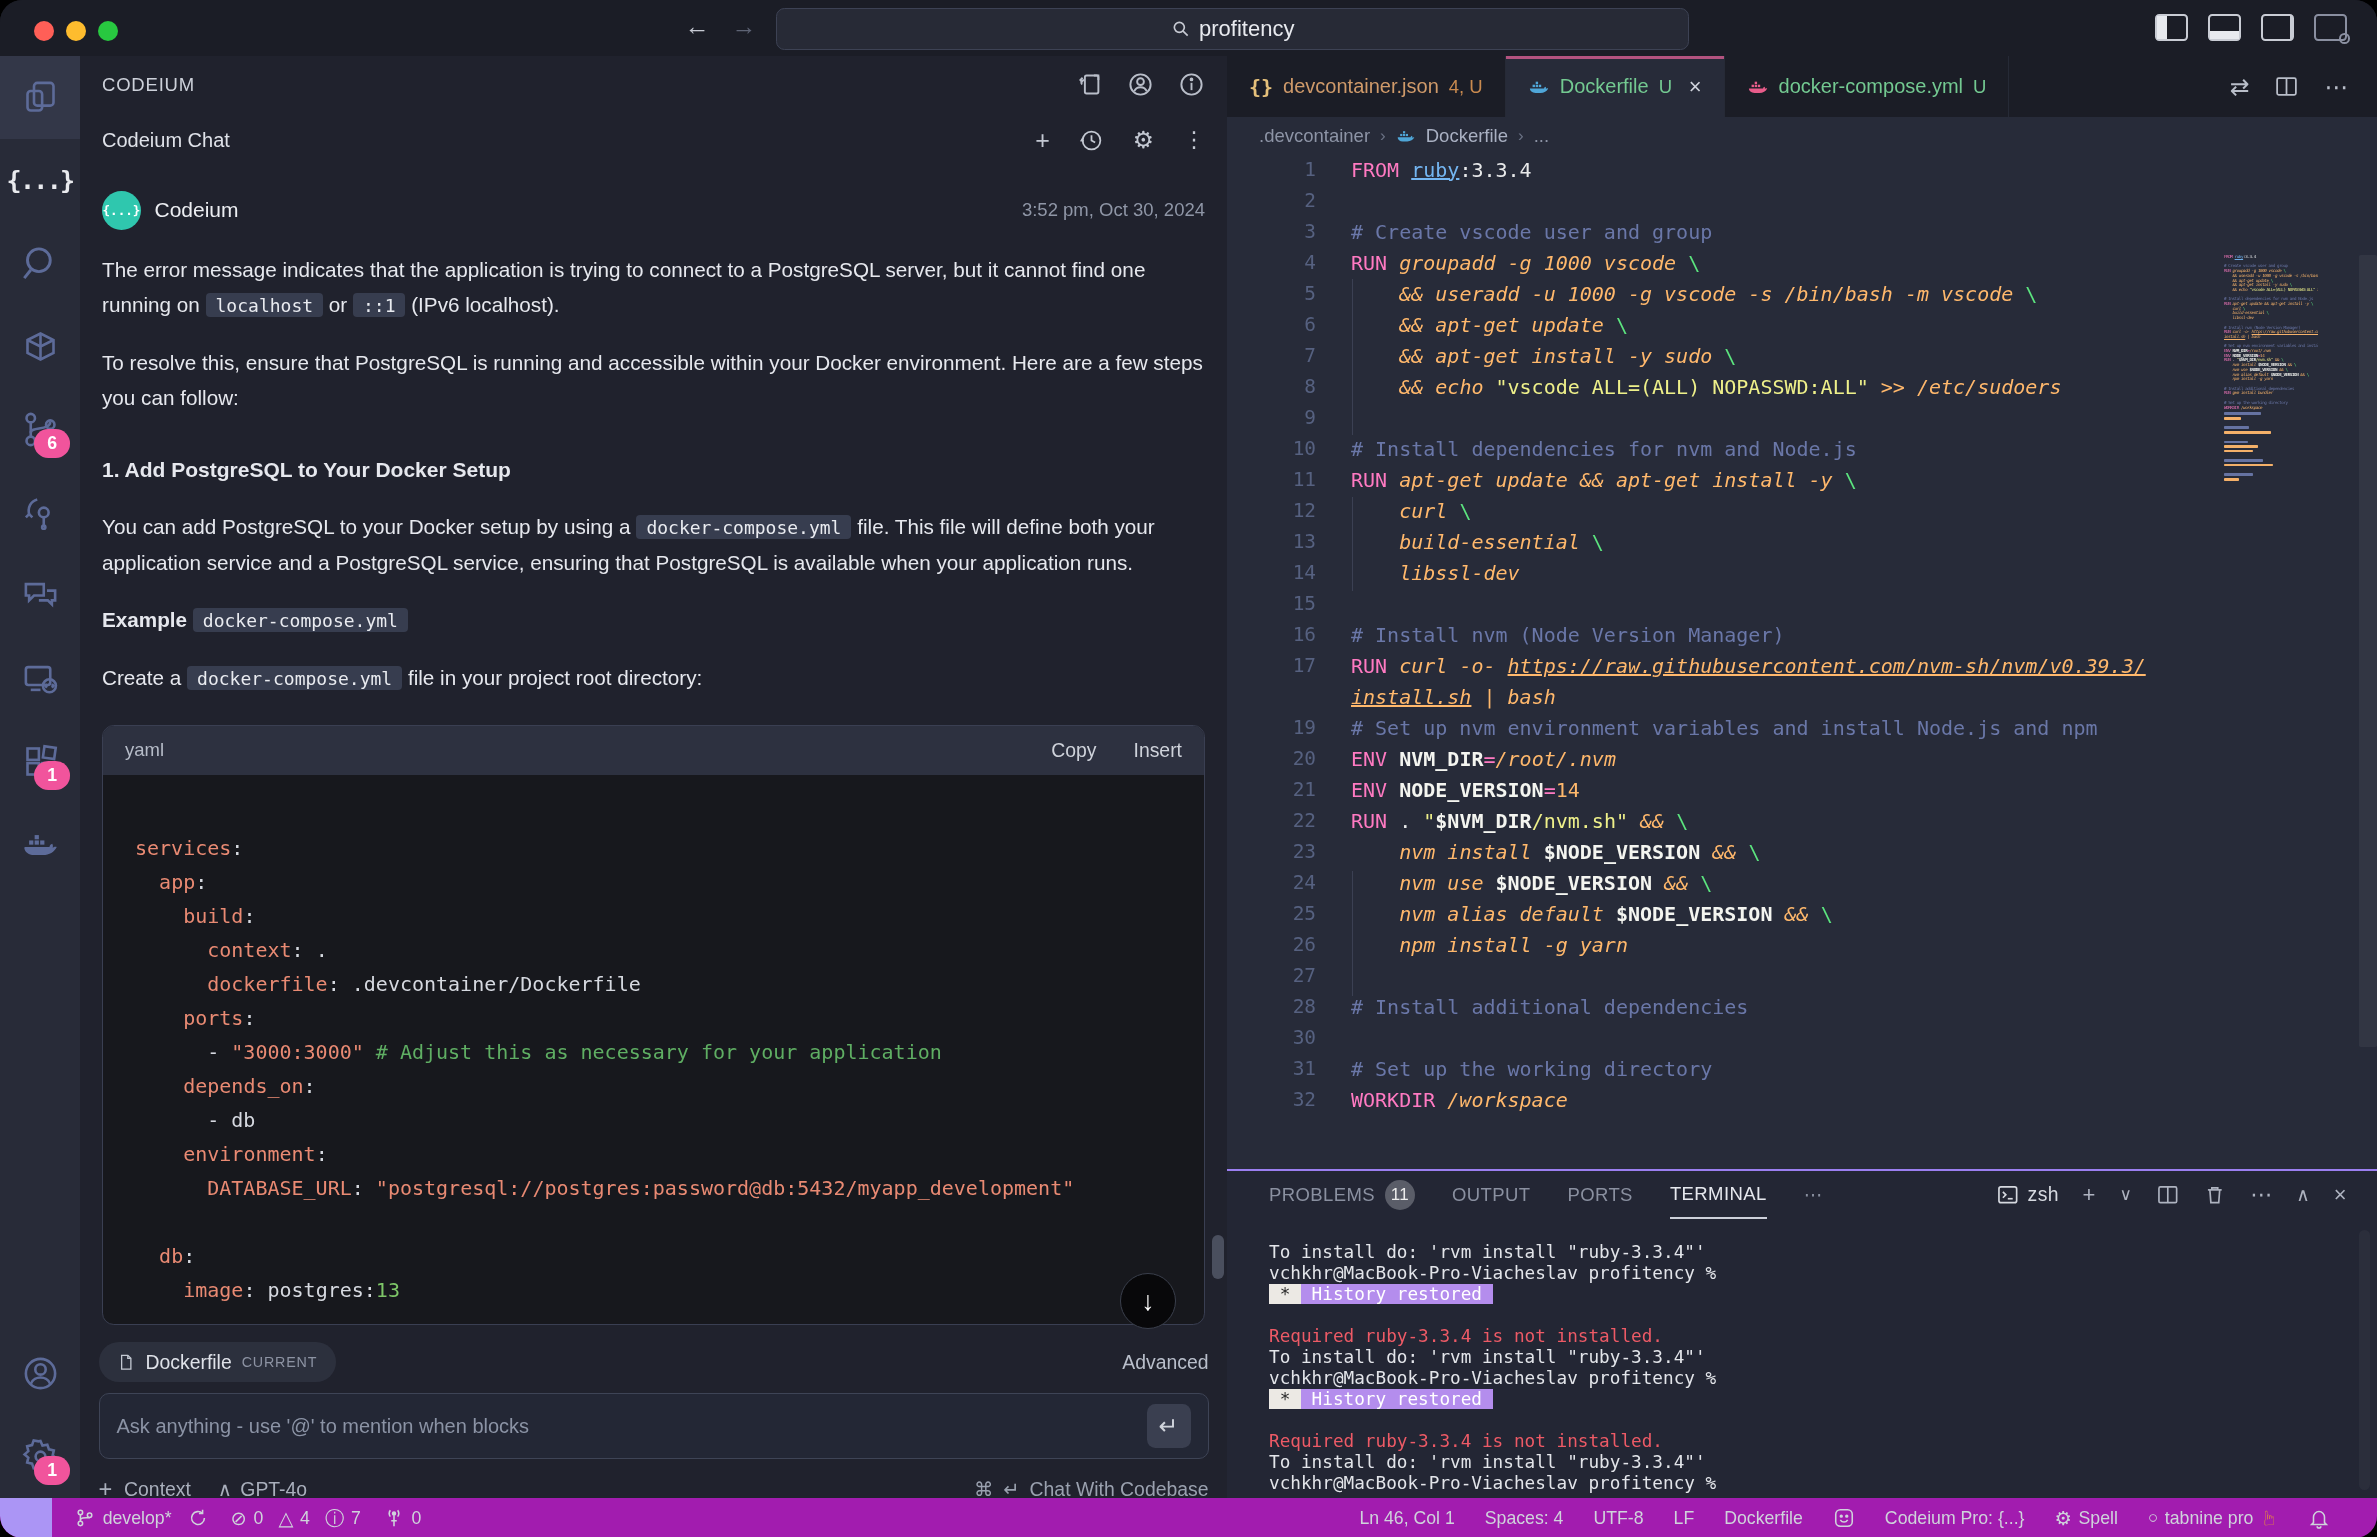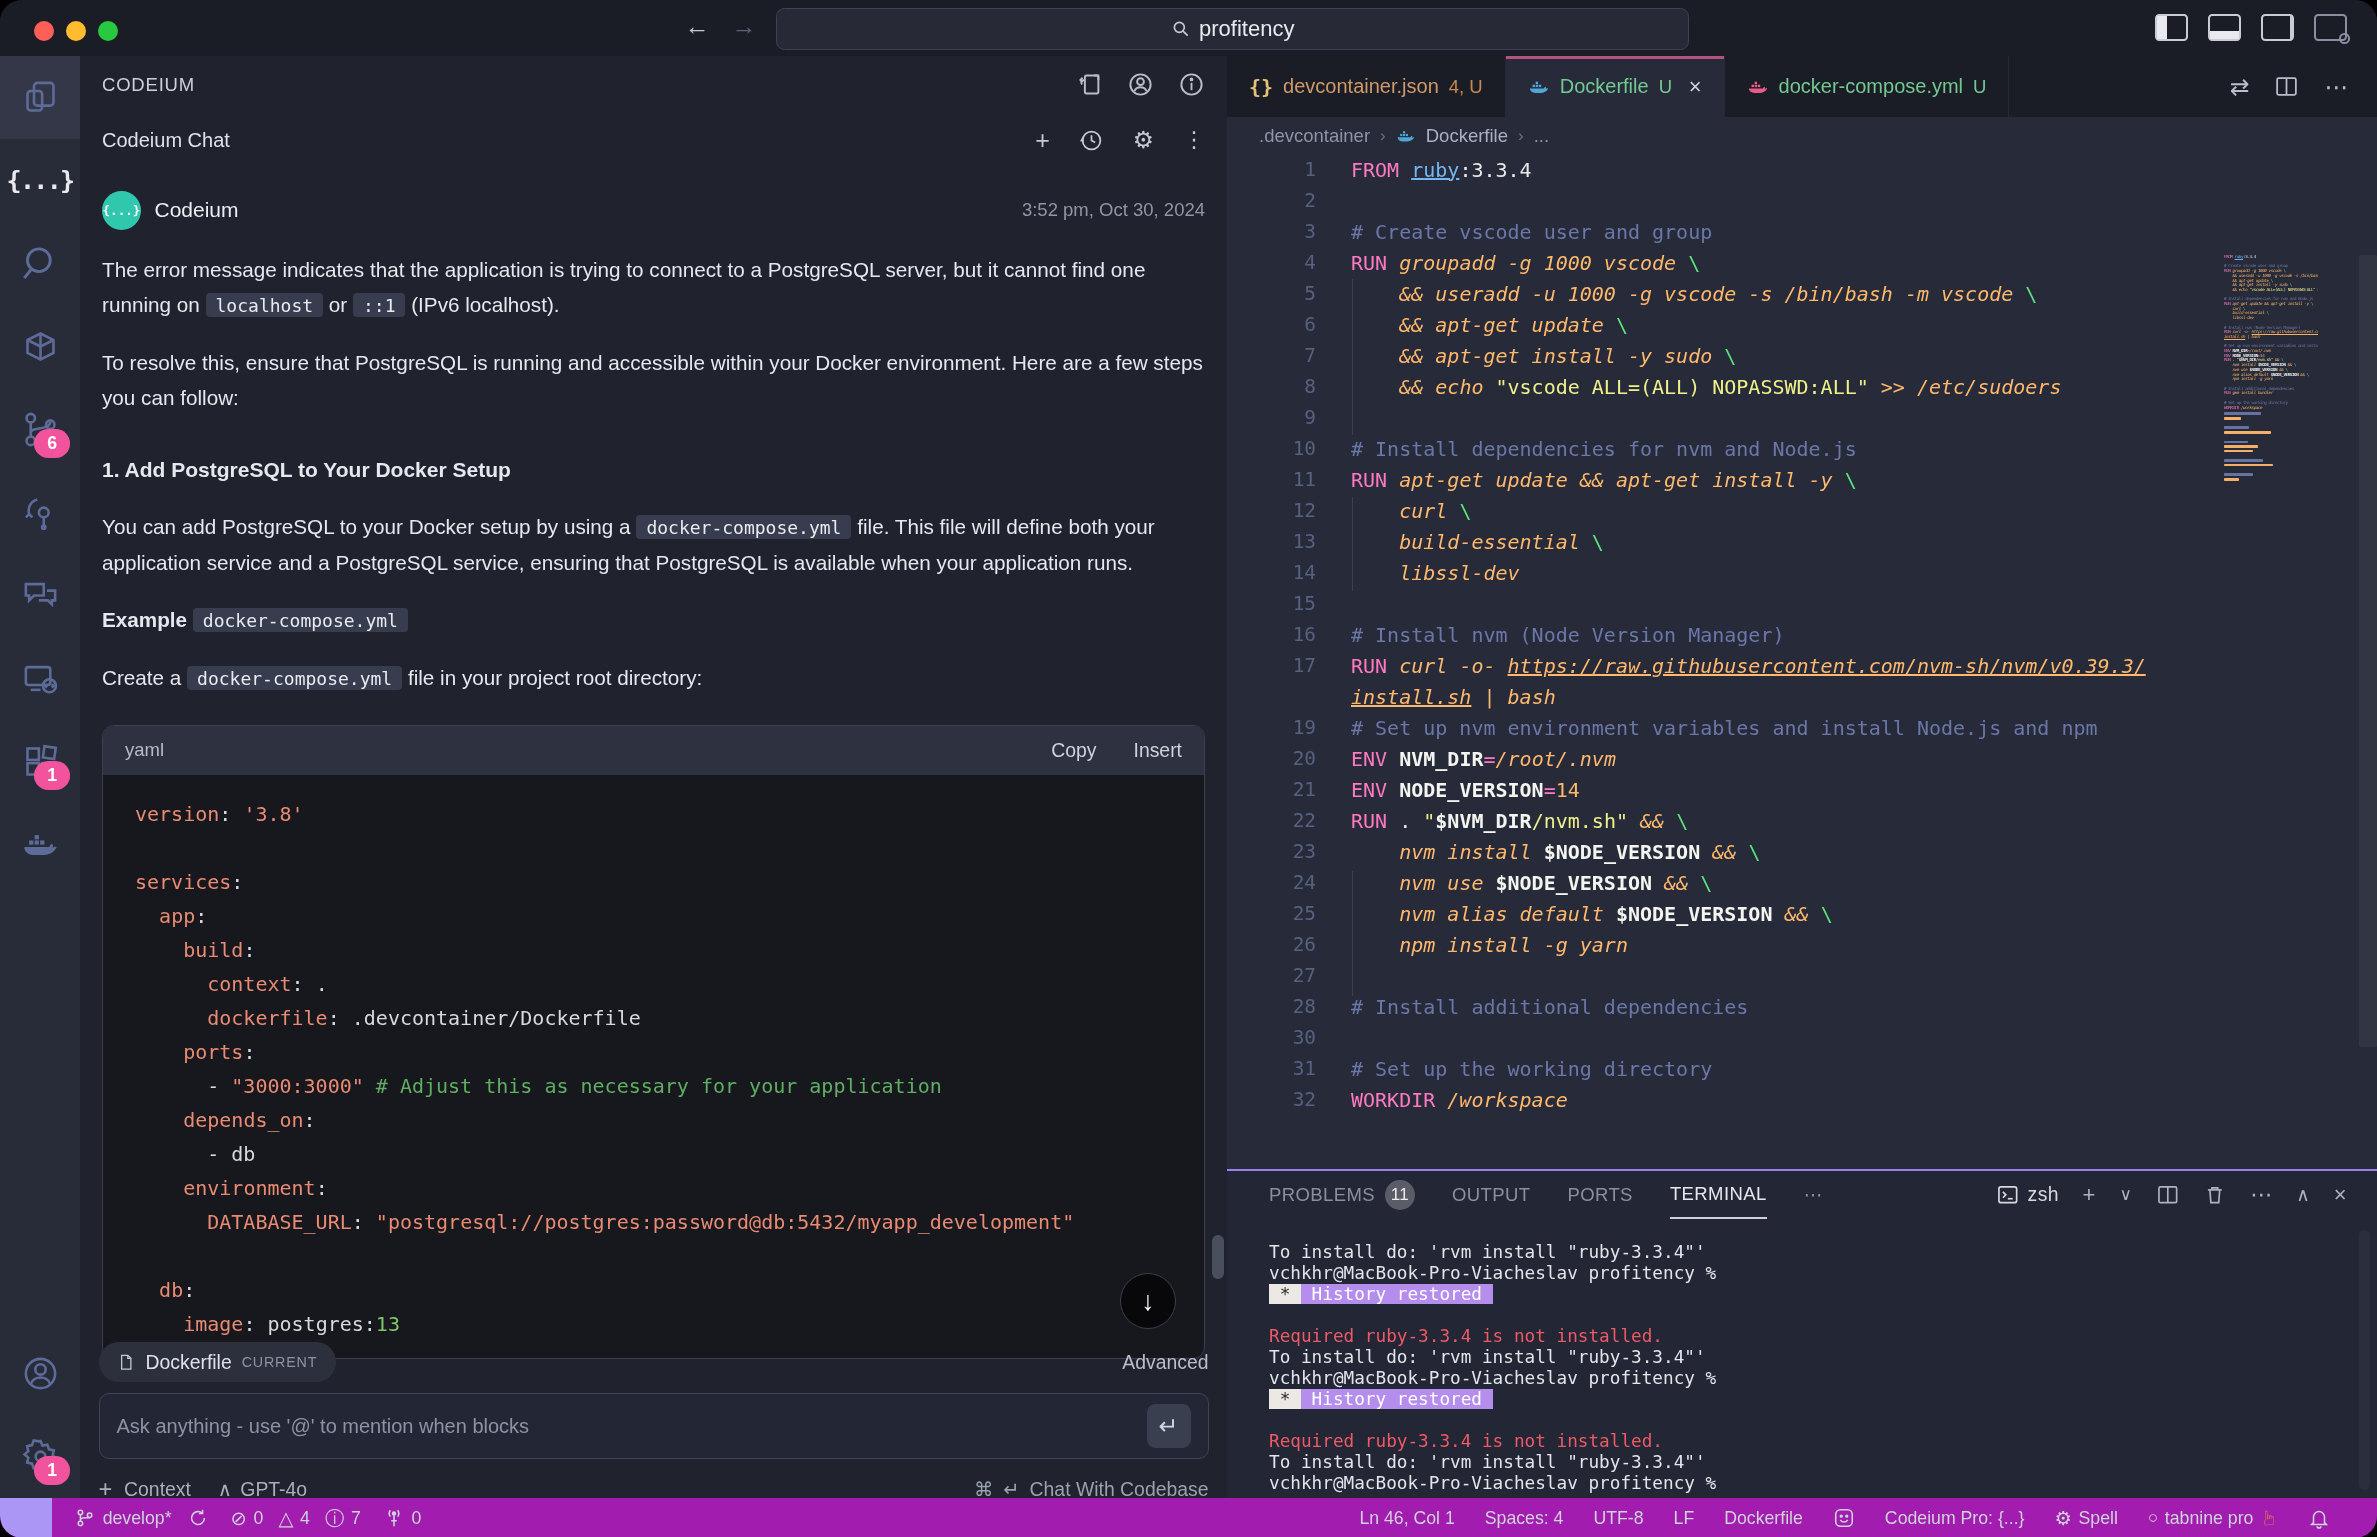--- a/index.html
+++ b/index.html
@@ -299,21 +299,20 @@
 
       <div class="codeblock">
         <div class="cb-head">
           <span>yaml</span>
           <span class="cb-actions">
             <span>Copy</span>
             <span>Insert</span>
           </span>
         </div>
         <div class="cb-body" id="yaml-body">
-            <div class="y-line"><span class="y-key">version</span><span class="y-plain">: </span><span class="y-str">'3.8'</span></div>
             <div class="y-line">&nbsp;</div>
             <div class="y-line"><span class="y-key">services</span><span class="y-plain">:</span></div>
             <div class="y-line"><span class="y-plain">  </span><span class="y-key">app</span><span class="y-plain">:</span></div>
             <div class="y-line"><span class="y-plain">    </span><span class="y-key">build</span><span class="y-plain">:</span></div>
             <div class="y-line"><span class="y-plain">      </span><span class="y-key">context</span><span class="y-plain">: .</span></div>
             <div class="y-line"><span class="y-plain">      </span><span class="y-key">dockerfile</span><span class="y-plain">: .devcontainer/Dockerfile</span></div>
             <div class="y-line"><span class="y-plain">    </span><span class="y-key">ports</span><span class="y-plain">:</span></div>
             <div class="y-line"><span class="y-plain">      - </span><span class="y-str">"3000:3000"</span><span class="y-com"> # Adjust this as necessary for your application</span></div>
             <div class="y-line"><span class="y-plain">    </span><span class="y-key">depends_on</span><span class="y-plain">:</span></div>
             <div class="y-line"><span class="y-plain">      - db</span></div>

